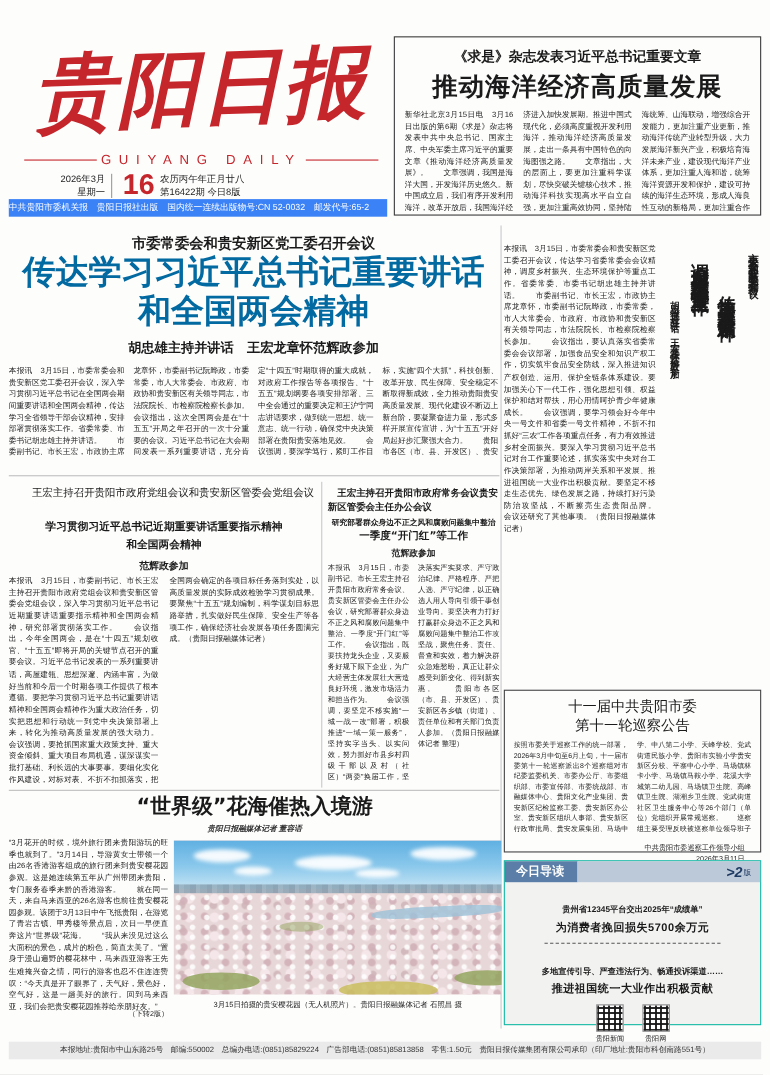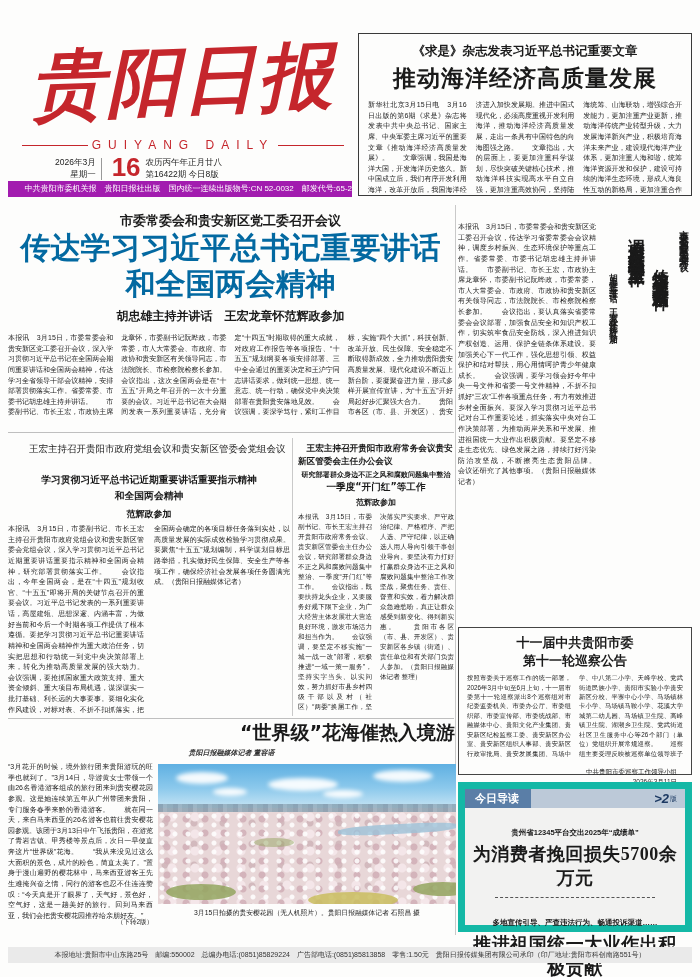--- a/index.html
+++ b/index.html
@@ -24,22 +24,22 @@
   }
   .masthead-english::before,.masthead-english::after{
     content:""; flex:1; border-top:1px solid #c5262c; margin:0 4px;
   }
   .dateblock{ left:55px; top:154px; width:270px; height:26px; display:flex; align-items:flex-end; font-size:8.5px; color:#222; }
   .dateblock .dcol{ text-align:right; line-height:1.35; }
   .dateblock .sep{ width:1px; height:22px; background:#999; margin:0 5px; }
   .dateblock .day{ font-size:26px; font-weight:900; color:#c5262c; margin:0 5px; line-height:26px; }
   .dateblock .dcol2{ text-align:left; line-height:1.35; }
   .redbar{
-    left:8px; top:181px; width:344px; height:16px; background:#a21caf; color:#fff;
-    font-size:8px; line-height:16px; text-align:right; white-space:nowrap; overflow:hidden;
+    left:8px; top:181px; width:344px; height:16px; background:#3b82f6; color:#fff;
+    font-size:8px; line-height:16px; text-align:left; white-space:nowrap; overflow:hidden;
   }
 
   
   .qiushi{ left:358px; top:33px; width:334px; height:163px; border:1px solid #3a3a3a; padding:7px 9px 5px; }
   .qiushi .kick{ text-align:center; font-weight:bold; font-size:12.5px; margin-top:2px; }
   .qiushi .head{ text-align:center; font-weight:900; font-size:23px; letter-spacing:1px; margin:3px 0 6px; font-family:"DejaVu Sans",sans-serif; }
   .qiushi .body{ column-count:3; column-gap:9px; column-fill:auto; height:98px; overflow:hidden;
     font-size:7px; line-height:1.52; text-align:justify; color:#222; }
 
   
@@ -72,46 +72,46 @@
   .govR-head2{ left:296px; top:481px; width:160px; text-align:center; font-weight:900; font-size:9.6px; font-family:"DejaVu Sans",sans-serif; }
   .govR-byline{ left:296px; top:497px; width:160px; text-align:center; font-size:8px; font-weight:bold; }
   .govR-body{ left:298px; top:512px; width:156px; height:204px; column-count:2; column-gap:8px; font-size:6.6px; }
 
   
   .hline{ background:#bfbfbf; height:1px; }
   .vline{ background:#c9c9c9; width:1px; }
 
   
   .notice{ left:458px; top:627px; width:234px; height:148px; border:1px solid #444; padding:6px 8px 4px; }
-  .notice .t{ text-align:center; font-weight:700; font-size:13px; line-height:1.35; font-family:"DejaVu Sans",sans-serif; }
+  .notice .t{ text-align:center; font-weight:400; font-size:13px; line-height:1.35; font-family:"DejaVu Sans",sans-serif; }
   .notice .nb{ margin-top:4px; column-count:2; column-gap:8px; height:94px; font-size:6.3px; line-height:1.5; }
   .notice .sign{ text-align:right; font-size:6.5px; line-height:1.5; padding-right:6px; color:#222; }
 
   
-  .guide{ left:458px; top:782px; width:234px; height:150px; background:#f2f2f1; border:7px solid #14b8a6; }
+  .guide{ left:458px; top:782px; width:234px; height:150px; background:#f2f2f1; border:1px solid #14b8a6; }
   .guide-bar{ display:flex; align-items:stretch; height:19px; }
   .guide-label{ background:#5a7ea7; color:#fff; font-weight:bold; font-size:11px; line-height:19px; padding:0 12px 0 10px; }
   .guide-rest{ flex:1; background:#bcc9d8; display:flex; justify-content:flex-end; align-items:center; padding-right:8px; }
   .guide-page{ color:#1d3a63; font-weight:900; font-style:italic; font-size:13px; }
   .guide-pagesuffix{ color:#1d3a63; font-size:7px; margin-left:1px; }
   .guide-item{ text-align:center; }
   .guide-item .gk{ font-size:7.5px; font-weight:bold; margin-top:20px; }
-  .guide-item .gh{ font-size:18px; font-weight:bold; font-family:Liberation Serif, serif; margin-top:4px; letter-spacing:0.5px; }
+  .guide-item .gh{ font-size:10px; font-weight:bold; font-family:Liberation Sans, sans-serif; margin-top:4px; letter-spacing:0.5px; }
   .guide-dash{ width:160px; margin:7px auto 0; border-top:1px dashed #555; }
   .qr-row{ display:flex; justify-content:center; gap:16px; margin-top:7px; }
   .qr-cell{ text-align:center; }
   .qr{ width:25px; height:25px; margin:0 auto; background-color:#fff; border:1px solid #888;
     background-image:
       repeating-linear-gradient(90deg, rgba(20,20,20,.9) 0 2px, transparent 2px 5px),
       repeating-linear-gradient(0deg, rgba(20,20,20,.9) 0 2px, transparent 2px 5px);
   }
   .qr-label{ font-size:6.5px; margin-top:2px; color:#222; }
 
   
-  .flower-head{ left:8px; top:720px; width:447px; text-align:right; font-weight:900; font-size:19px; font-family:"DejaVu Sans",sans-serif; }
+  .flower-head{ left:8px; top:720px; width:447px; text-align:center; font-weight:900; font-size:19px; font-family:"DejaVu Sans",sans-serif; }
   .flower-byline{ left:8px; top:748px; width:447px; text-align:center; font-size:7px; font-weight:bold; font-style:italic; color:#333; }
   .flower-body{ left:8px; top:762px; width:145px; height:168px; }
   .flower-turn{ left:8px; top:918px; width:145px; text-align:right; font-size:6.5px; color:#222; }
   .caption{ left:158px; top:908px; width:298px; text-align:center; font-size:6.8px; color:#222; }
 
   
   .photo{ left:158px; top:764px; width:298px; height:140px; overflow:hidden; background:#e9dadb; }
   .sky{ position:absolute; left:0; top:0; width:100%; height:44px;
     background:linear-gradient(180deg,#5fb0e2 0%,#8cc9ec 55%,#c6e4f4 100%); }
   .cloud{ position:absolute; background:rgba(255,255,255,.92); border-radius:50%; filter:blur(2px); }

